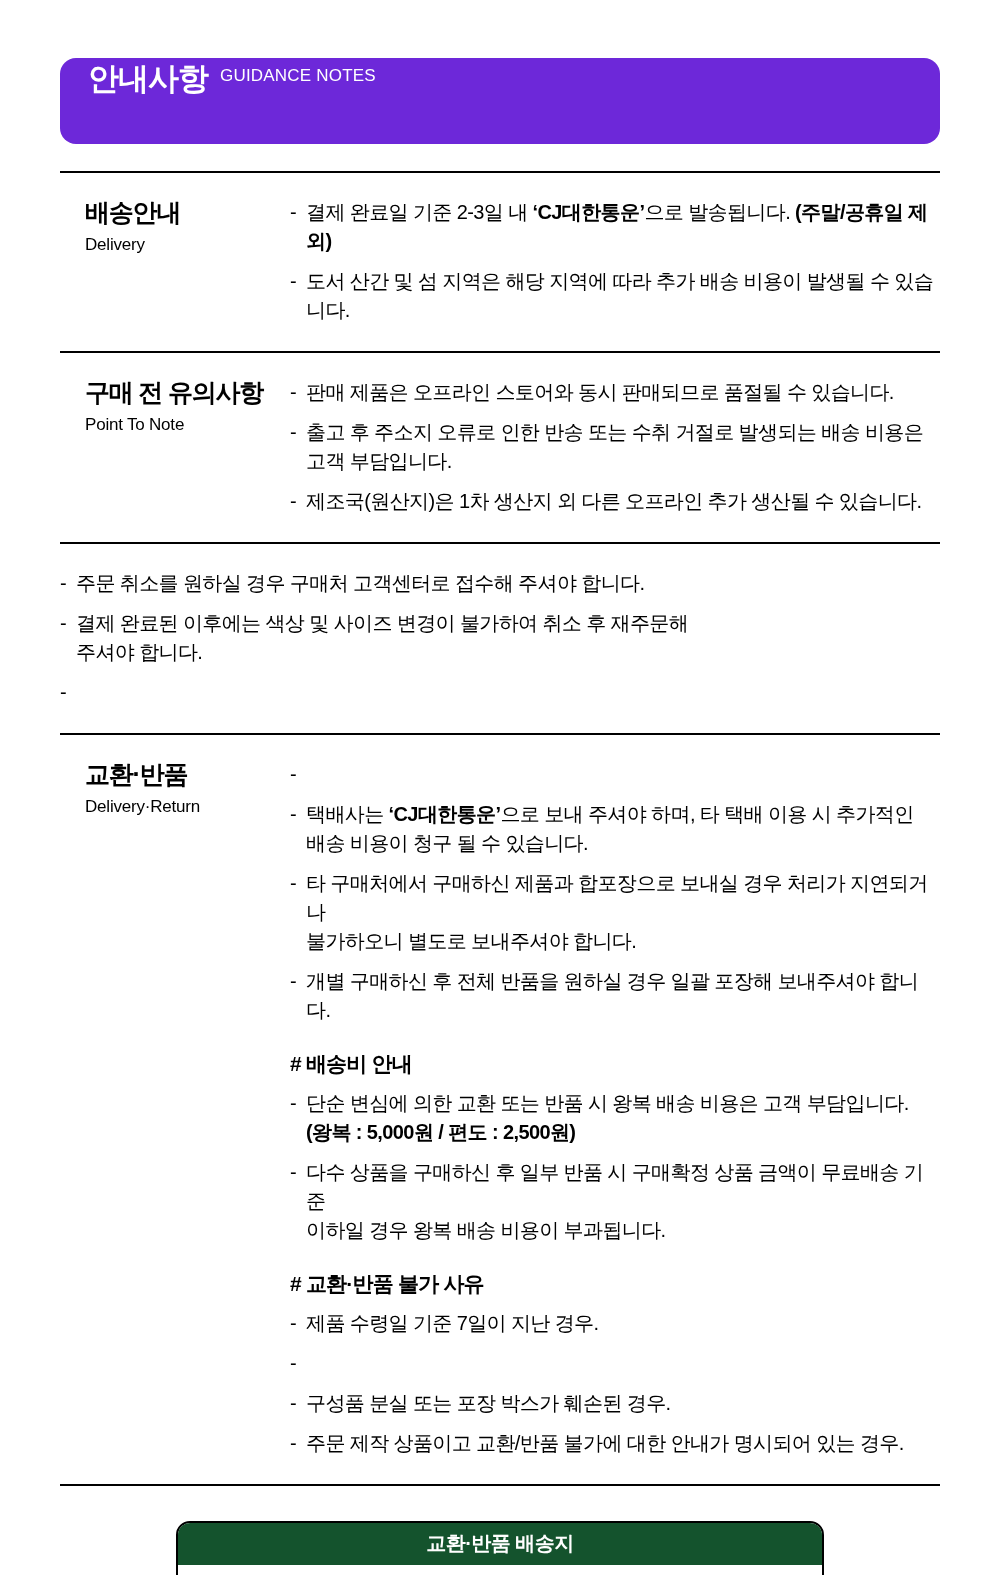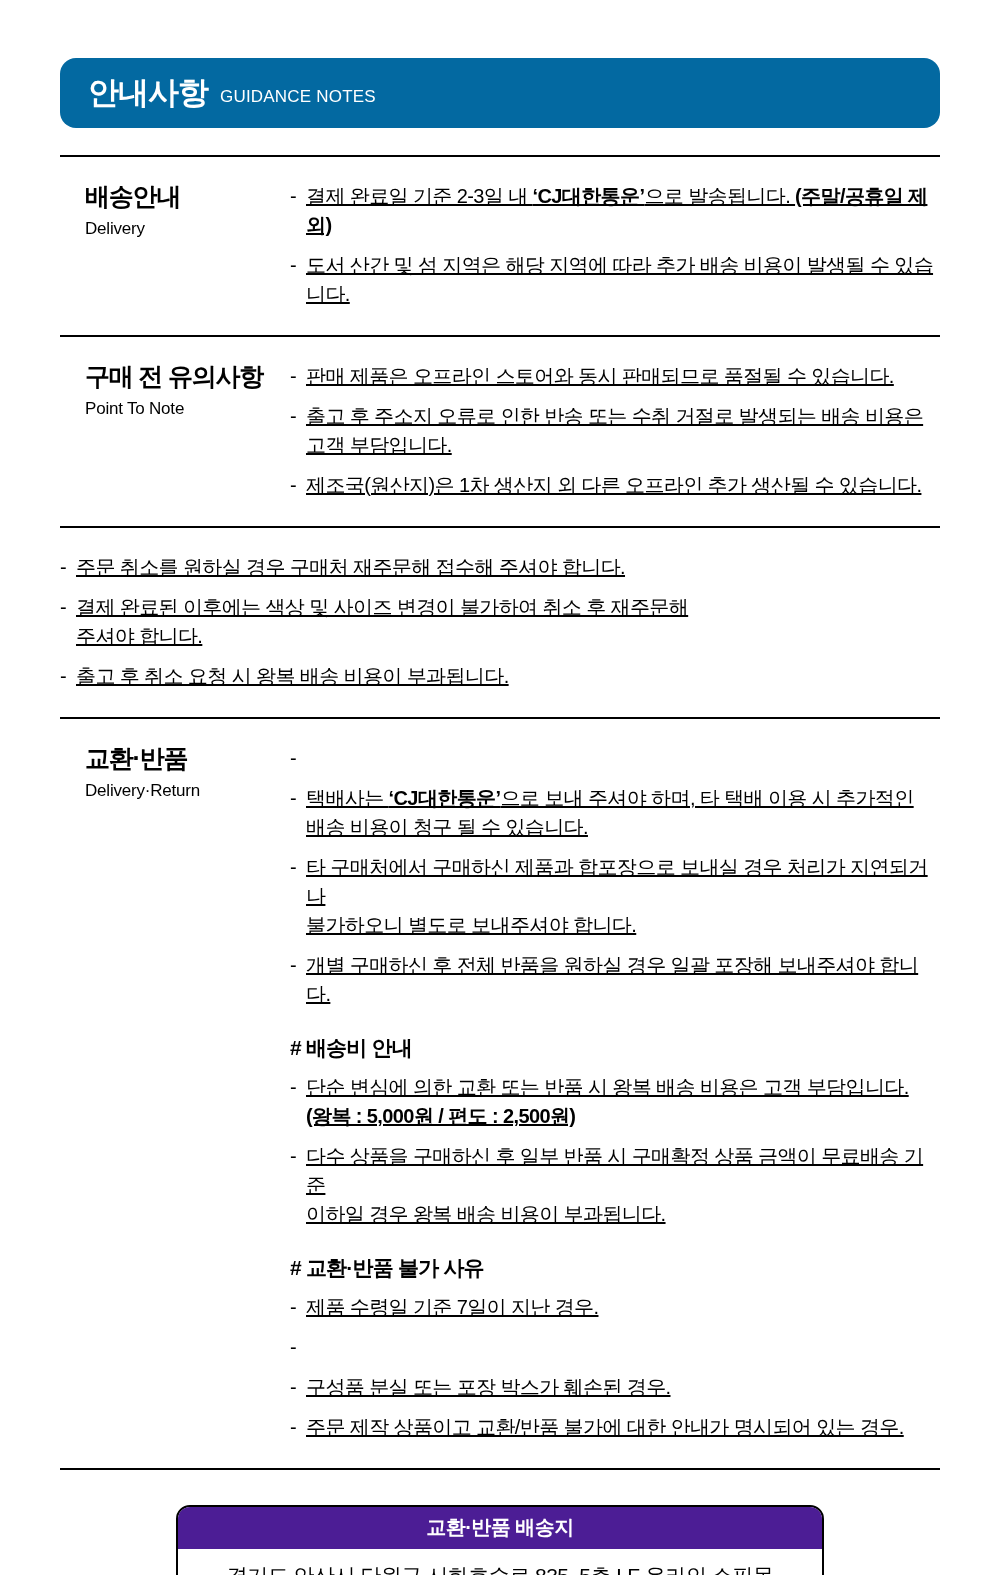--- a/index.html
+++ b/index.html
@@ -8,26 +8,25 @@
     width:1000px; height:1575px;
     font-family:"Liberation Sans","DejaVu Sans",sans-serif;
     color:#000;
     position:relative;
     overflow:hidden;
   }
 
   
   .header-bar {
     margin:58px 60px 0;
-    height:70px;
-    background:#0369a1;
+    height:86px;
+    background:#6d28d9;
     color:#fff;
     border-radius:16px;
     display:flex;
-    align-items:center;
     padding:0 28px;
   }
   .header-title { font-size:31px; font-weight:700; letter-spacing:-1px; }
   .header-sub   { font-size:17px; font-weight:400; margin:8px 0 0 12px; letter-spacing:0.2px; }
 
   
   .sections { margin:27px 60px 8px; border-top:2px solid #000; }
   .guide-section {
     display:flex;
     border-bottom:2px solid #000;
@@ -40,42 +39,42 @@
 
   .bullet {
     display:flex;
     font-size:20px;
     line-height:29px;
     letter-spacing:-0.6px;
     margin-bottom:11px;
   }
   .bullet:last-child { margin-bottom:0; }
   .dash { flex:0 0 16px; }
-  .bullet-text { white-space:pre-line;text-decoration:underline; }
+  .bullet-text { white-space:pre-line; }
   .bullet-text b { font-weight:700; }
 
   .sub-heading {
     font-size:21px;
     font-weight:700;
     letter-spacing:-0.8px;
     line-height:26px;
     margin:26px 0 12px;
   }
 
   
   .footer-box {
     width:648px;
     margin:35px auto 0;
     border:2px solid #000;
     border-radius:14px;
     overflow:hidden;
     text-align:center;
   }
   .footer-box-header {
-    background:#4c1d95;
+    background:#14532d;
     color:#fff;
     font-size:20px;
     font-weight:700;
     letter-spacing:-0.5px;
     padding:7px 0 8px;
   }
   .footer-box-body {
     font-size:21px;
     letter-spacing:-0.5px;
     padding:13px 0 15px;
@@ -124,30 +123,29 @@
         <div class="bullet">
           <span class="dash">-</span>
           <span class="bullet-text"><span>제조국(원산지)은 1차 생산지 외 다른 오프라인 추가 생산될 수 있습니다.</span></span>
         </div>
       </div>
     </section>
     <section class="guide-section">
       <div class="content-col">
         <div class="bullet">
           <span class="dash">-</span>
-          <span class="bullet-text"><span>주문 취소를 원하실 경우 구매처 재주문해 접수해 주셔야 합니다.</span></span>
+          <span class="bullet-text"><span>주문 취소를 원하실 경우 구매처 고객센터로 접수해 주셔야 합니다.</span></span>
         </div>
         <div class="bullet">
           <span class="dash">-</span>
           <span class="bullet-text"><span>결제 완료된 이후에는 색상 및 사이즈 변경이 불가하여 취소 후 재주문해
 주셔야 합니다.</span></span>
         </div>
         <div class="bullet">
           <span class="dash">-</span>
-          <span class="bullet-text"><span>출고 후 취소 요청 시 왕복 배송 비용이 부과됩니다.</span></span>
         </div>
       </div>
     </section>
     <section class="guide-section">
       <div class="label-col">
         <div class="sec-title">교환·반품</div>
         <div class="sec-sub">Delivery·Return</div>
       </div>
       <div class="content-col">
         <div class="bullet">

